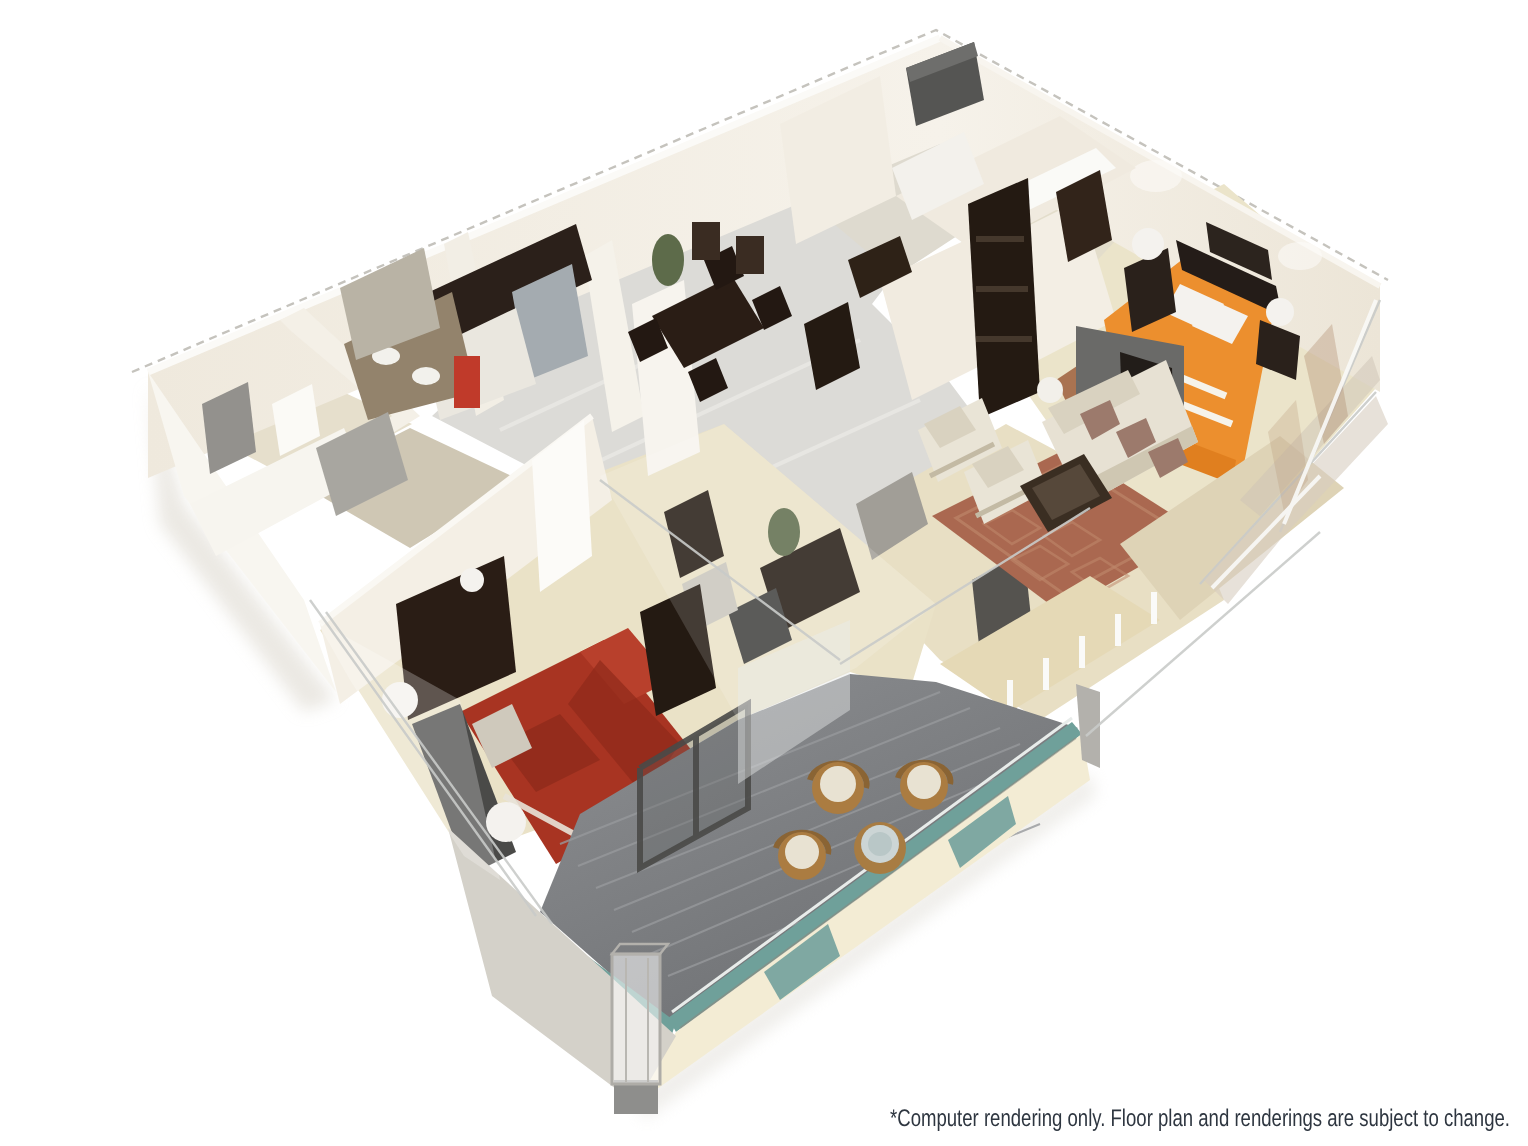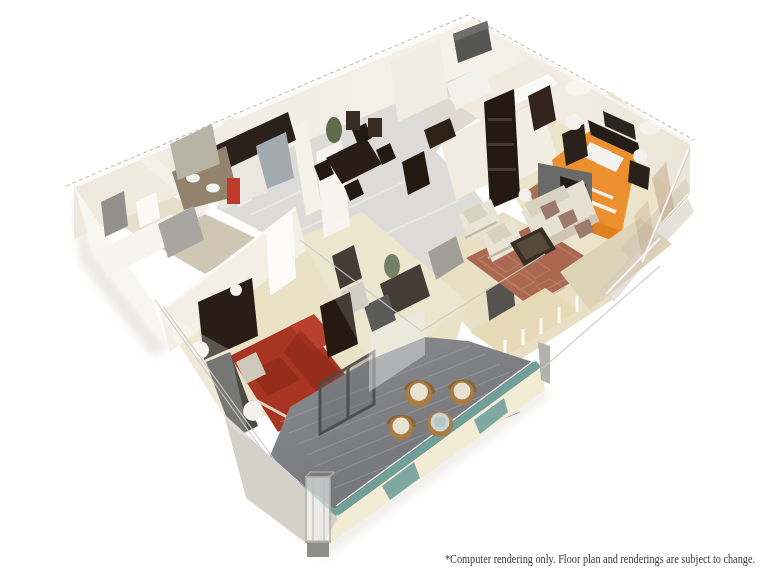--- a/index.html
+++ b/index.html
@@ -1,17 +1,17 @@
 <!DOCTYPE html>
 <html><head>
 <meta charset="utf-8">
 <style>
   html,body{margin:0;padding:0;background:#ffffff;}
   #stage{position:relative;width:764px;height:573px;background:#c2410c;overflow:hidden;
-         font-family:Liberation Serif, serif;}
+         font-family:Liberation Sans, sans-serif;}
 </style>
 </head>
 <body>
 <div id="stage">
 <svg width="764" height="573" viewBox="0 0 764 573">
 <defs>
   <linearGradient id="nwwall" x1="0" y1="0" x2="1" y2="0">
     <stop offset="0" stop-color="#efe9dd"></stop>
           <stop offset="1" stop-color="#f6f2ea"></stop>
   </linearGradient>

